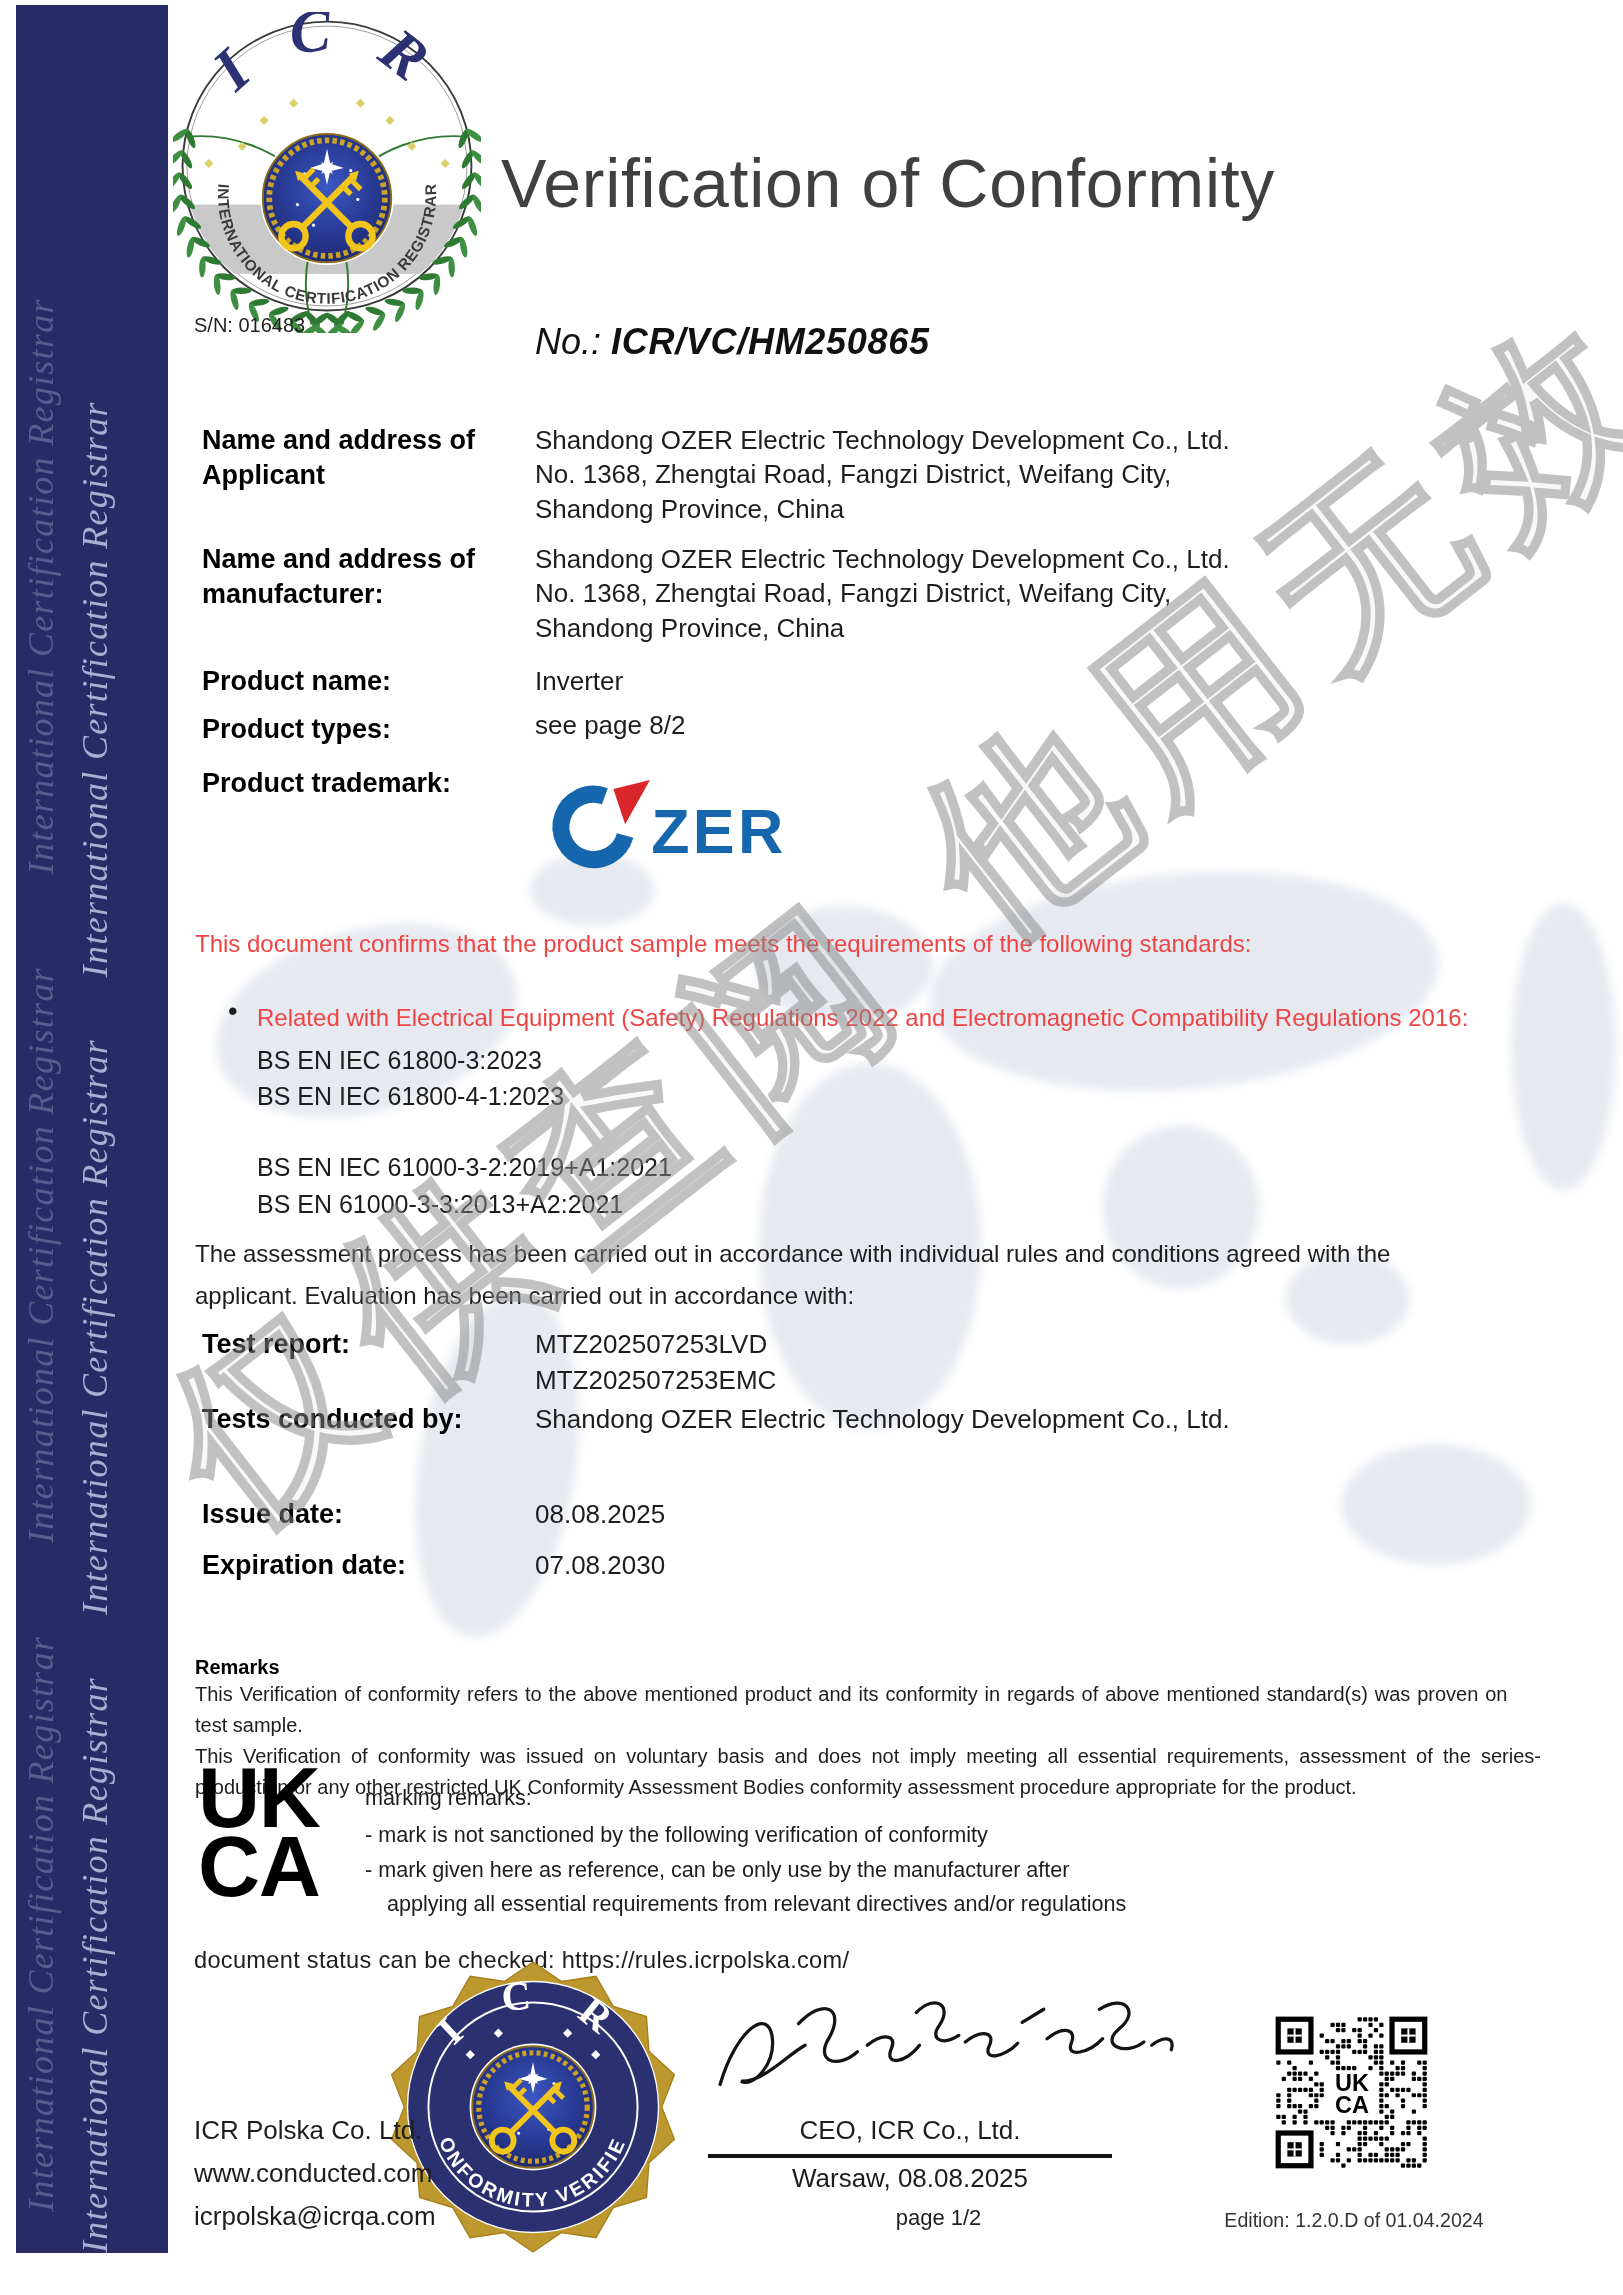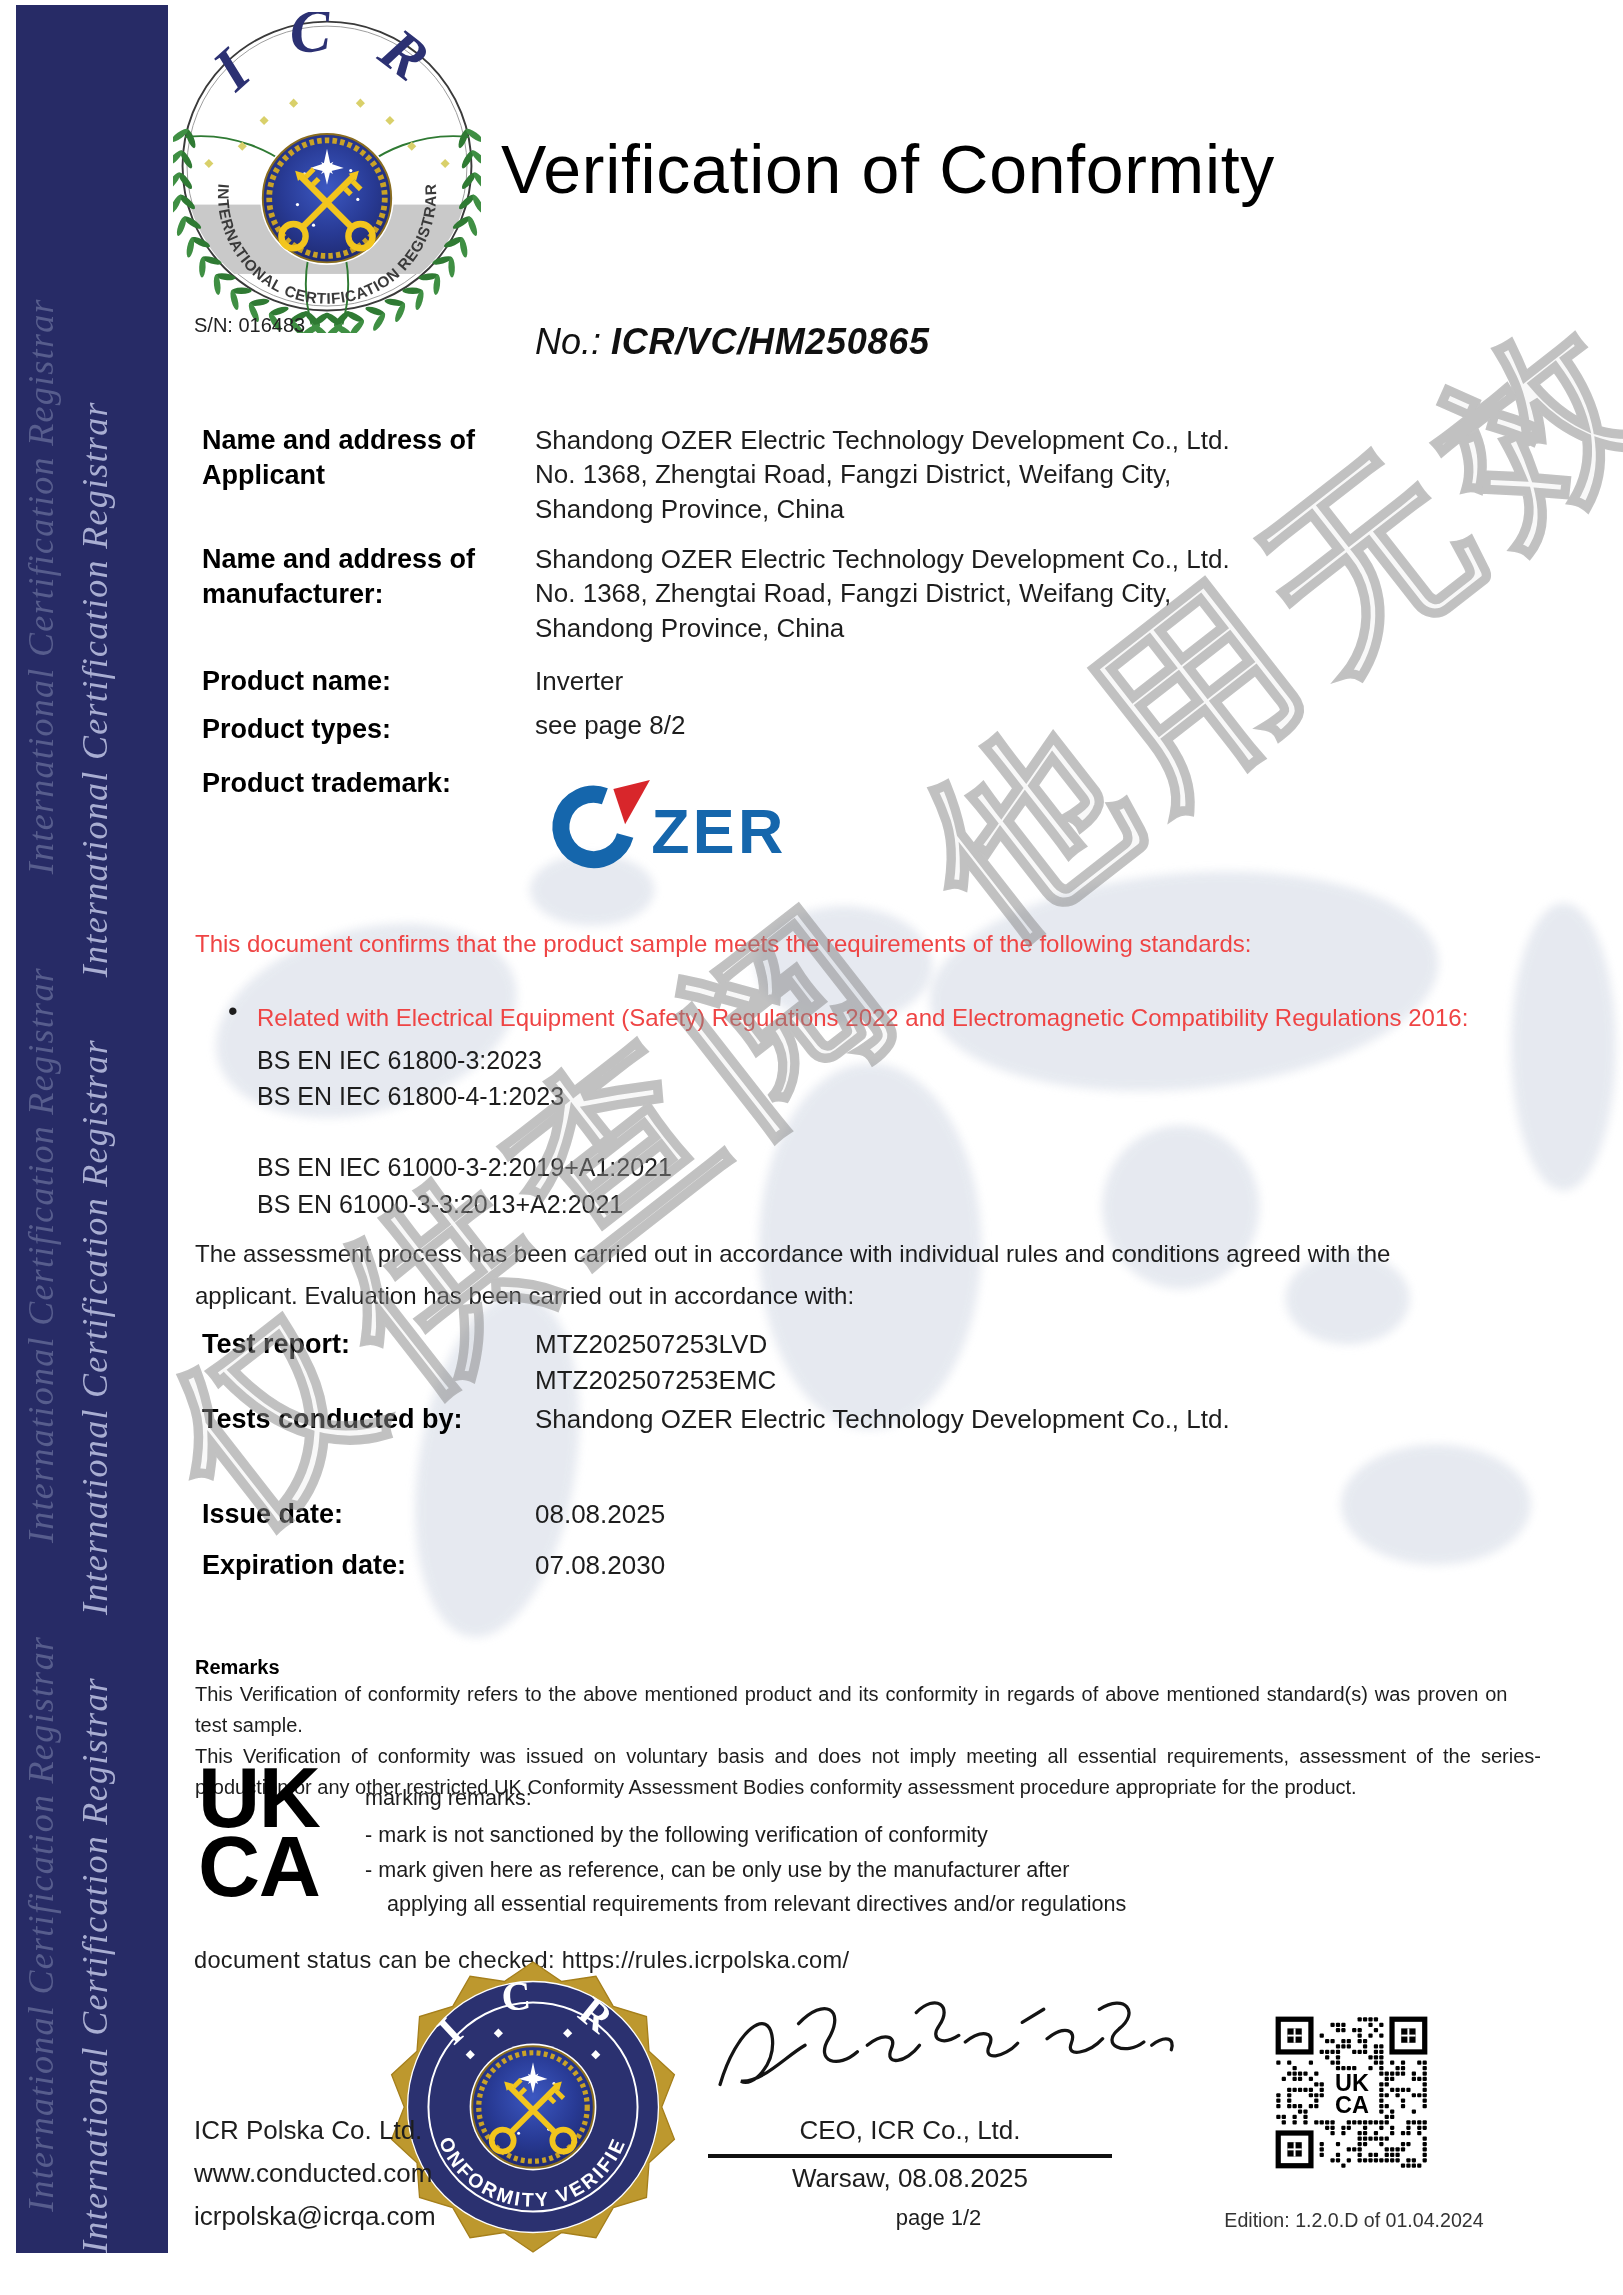--- a/index.html
+++ b/index.html
@@ -11,21 +11,21 @@
   .sidebar{left:16.4px;top:5.2px;width:152px;height:2248px;background:#272b66;overflow:hidden;z-index:2;}
   .vtext{position:absolute;top:0;height:2248px;writing-mode:vertical-rl;transform:rotate(180deg);
          font-family:"Liberation Serif","DejaVu Serif",serif;font-style:italic;font-size:36px;
          letter-spacing:1.3px;white-space:nowrap;}
   .vtextA{left:3.9px;color:#575d8d;}
   .vtextB{left:58px;color:#a9aed2;}
   
   #worldmap{left:0;top:0;z-index:1;}
   .content{z-index:3;}
   
-  .title{left:501px;top:130px;font-size:68px;font-weight:400;color:#000000;letter-spacing:0.7px;z-index:3;}
+  .title{left:501px;top:144px;font-size:68px;font-weight:400;color:#404040;letter-spacing:0.7px;z-index:3;}
   .serial{left:194px;top:314px;font-size:20px;color:#222;z-index:3;}
   .noline{left:535px;top:321px;font-size:36px;color:#111;z-index:3;font-style:italic;}
   .noline b{font-weight:700;letter-spacing:0.7px;}
   
   .lbl{font-weight:700;font-size:27px;line-height:35px;color:#000;white-space:nowrap;z-index:3;}
   .val{font-size:26px;line-height:35px;color:#1d1d1d;white-space:nowrap;z-index:3;}
   .body{font-size:24px;color:#ef4444;white-space:nowrap;z-index:3;margin-top:10px;}
   .std{font-size:25px;line-height:37px;color:#1d1d1d;white-space:nowrap;z-index:3;}
   .para{font-size:24px;line-height:42px;color:#1d1d1d;white-space:nowrap;z-index:3;}
   .rem{font-size:20px;line-height:31px;color:#1d1d1d;white-space:nowrap;}

